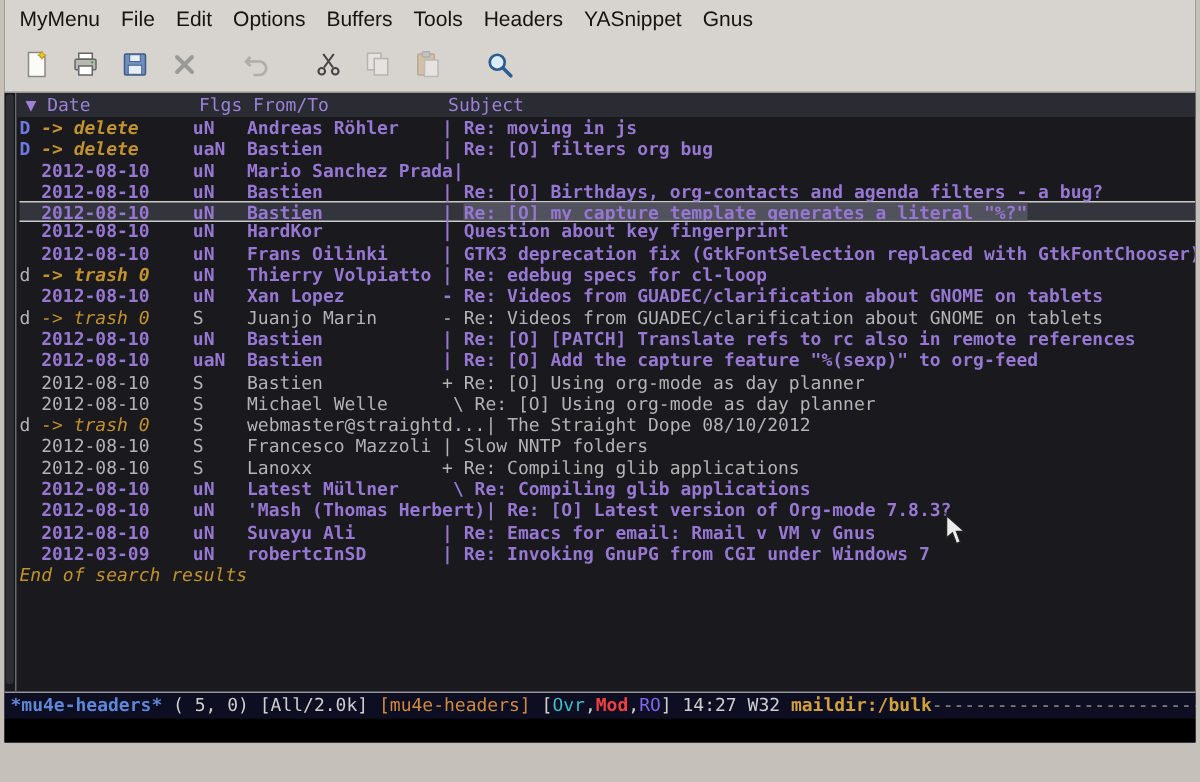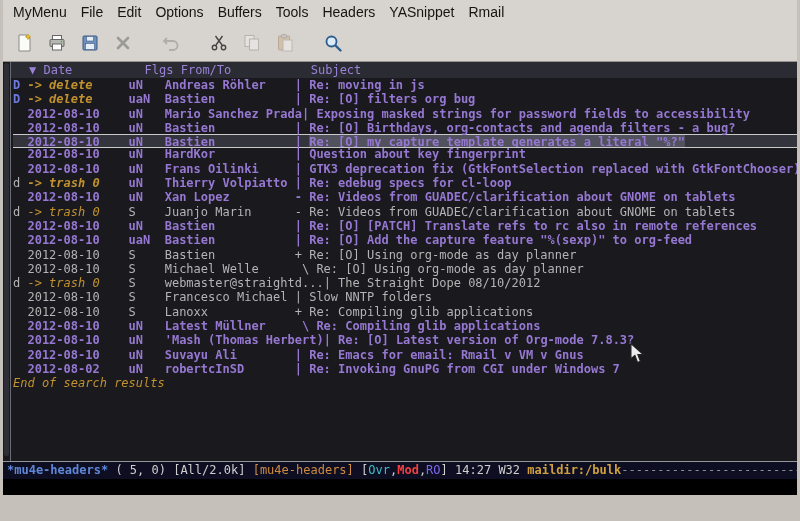--- a/index.html
+++ b/index.html
@@ -26,21 +26,21 @@
   .tool-btn.group { margin-left:16px; }
   .tool-btn.disabled { opacity:.35; }
   .tool-btn svg { width:20px; height:20px; }
 
   
   .buffer { flex:1; display:flex; font-family:"DejaVu Sans Mono", monospace; font-size:12px; overflow:hidden; }
   .scrollbar { width:8px; flex:0 0 auto; border-right:1px solid #6a6a72; background:var(--buffer-bg,#19191e); padding:1px; }
   .sb-thumb { width:100%; height:99%; background:#2e2e36; border-radius:2px; }
   .content { flex:1; overflow:hidden; padding-left:2px; }
 
-  .header-line { height:16px; line-height:16px; background:#2b2b33; color:#9a82d8; display:flex; white-space:pre; margin-left:-2px; padding-left:18px; }
+  .header-line { height:16px; line-height:16px; background:#2b2b33; color:#9a82d8; display:flex; white-space:pre; margin-left:-2px; padding-left:6px; }
   .h { flex:0 0 auto; }
   .h.c1 { width:16ch; } .h.c2 { width:5ch; } .h.c3 { width:18ch; }
 
   .row { display:flex; height:14.3px; line-height:14.3px; white-space:pre; }
   .c { flex:0 0 auto; white-space:pre; overflow:visible; }
   .c-prefix { width:2ch; }
   .c-date   { width:14ch; }
   .c-flags  { width:5ch; }
   .c-from   { min-width:18ch; }
   .c-sep    { padding-right:1ch; }
@@ -86,21 +86,21 @@
 
     <div class="menubar" id="menubar">
         <span class="menu-item">MyMenu</span>
         <span class="menu-item">File</span>
         <span class="menu-item">Edit</span>
         <span class="menu-item">Options</span>
         <span class="menu-item">Buffers</span>
         <span class="menu-item">Tools</span>
         <span class="menu-item">Headers</span>
         <span class="menu-item">YASnippet</span>
-        <span class="menu-item">Rmail</span>
+        <span class="menu-item">Gnus</span>
       </div>
 
     <div class="toolbar" id="toolbar">
         <div class="tool-btn">
           <svg viewBox="0 0 20 20">
             <path d="M5 2h8l3 3v13H5z" fill="#fbfbf8" stroke="#8a8a85"></path>
             <path d="M13 2v3h3" fill="none" stroke="#8a8a85"></path>
             <path d="M14 1l.9 1.9 1.9.9-1.9.9-.9 1.9-.9-1.9-1.9-.9 1.9-.9z" fill="#f3c51d" stroke="#b88d12" stroke-width=".5"></path>
           </svg>
         </div>
@@ -165,39 +165,39 @@
       <div class="content">
         <div class="header-line">
           <span class="h c1">▼ Date</span>
           <span class="h c2">Flgs</span>
           <span class="h c3">From/To</span>
           <span class="h c4">Subject</span>
         </div>
         <div id="rows">
             <div class="row unread"><span class="c c-prefix pD">D</span><span class="c c-date mk">-&gt; delete</span><span class="c c-flags">uN</span><span class="c c-from">Andreas Röhler</span><span class="c c-sep">|</span><span class="c c-subject">Re: moving in js</span></div>
             <div class="row unread"><span class="c c-prefix pD">D</span><span class="c c-date mk">-&gt; delete</span><span class="c c-flags">uaN</span><span class="c c-from">Bastien</span><span class="c c-sep">|</span><span class="c c-subject">Re: [O] filters org bug</span></div>
-            <div class="row unread"><span class="c c-prefix"></span><span class="c c-date">2012-08-10</span><span class="c c-flags">uN</span><span class="c c-from">Mario Sanchez Prada</span><span class="c c-sep">|</span><span class="c c-subject">Exposing masked strings for password fields to accessibility</span></div>
+            <div class="row unread"><span class="c c-prefix"></span><span class="c c-date">2012-08-10</span><span class="c c-flags">uN</span><span class="c c-from">Mario Sanchez Prada</span><span class="c c-sep">|</span></div>
             <div class="row unread"><span class="c c-prefix"></span><span class="c c-date">2012-08-10</span><span class="c c-flags">uN</span><span class="c c-from">Bastien</span><span class="c c-sep">|</span><span class="c c-subject">Re: [O] Birthdays, org-contacts and agenda filters - a bug?</span></div>
             <div class="row unread current"><span class="c c-prefix"></span><span class="c c-date">2012-08-10</span><span class="c c-flags">uN</span><span class="c c-from">Bastien</span><span class="c c-sep">|</span><span class="c c-subject">Re: [O] my capture template generates a literal "%?"</span></div>
             <div class="row unread"><span class="c c-prefix"></span><span class="c c-date">2012-08-10</span><span class="c c-flags">uN</span><span class="c c-from">HardKor</span><span class="c c-sep">|</span><span class="c c-subject">Question about key fingerprint</span></div>
             <div class="row unread"><span class="c c-prefix"></span><span class="c c-date">2012-08-10</span><span class="c c-flags">uN</span><span class="c c-from">Frans Oilinki</span><span class="c c-sep">|</span><span class="c c-subject">GTK3 deprecation fix (GtkFontSelection replaced with GtkFontChooser)</span></div>
             <div class="row unread"><span class="c c-prefix pd">d</span><span class="c c-date mk">-&gt; trash 0</span><span class="c c-flags">uN</span><span class="c c-from">Thierry Volpiatto</span><span class="c c-sep">|</span><span class="c c-subject">Re: edebug specs for cl-loop</span></div>
             <div class="row unread"><span class="c c-prefix"></span><span class="c c-date">2012-08-10</span><span class="c c-flags">uN</span><span class="c c-from">Xan Lopez</span><span class="c c-sep">-</span><span class="c c-subject">Re: Videos from GUADEC/clarification about GNOME on tablets</span></div>
             <div class="row read"><span class="c c-prefix pd">d</span><span class="c c-date mk">-&gt; trash 0</span><span class="c c-flags">S</span><span class="c c-from">Juanjo Marin</span><span class="c c-sep">-</span><span class="c c-subject">Re: Videos from GUADEC/clarification about GNOME on tablets</span></div>
             <div class="row unread"><span class="c c-prefix"></span><span class="c c-date">2012-08-10</span><span class="c c-flags">uN</span><span class="c c-from">Bastien</span><span class="c c-sep">|</span><span class="c c-subject">Re: [O] [PATCH] Translate refs to rc also in remote references</span></div>
             <div class="row unread"><span class="c c-prefix"></span><span class="c c-date">2012-08-10</span><span class="c c-flags">uaN</span><span class="c c-from">Bastien</span><span class="c c-sep">|</span><span class="c c-subject">Re: [O] Add the capture feature "%(sexp)" to org-feed</span></div>
             <div class="row read"><span class="c c-prefix"></span><span class="c c-date">2012-08-10</span><span class="c c-flags">S</span><span class="c c-from">Bastien</span><span class="c c-sep">+</span><span class="c c-subject">Re: [O] Using org-mode as day planner</span></div>
             <div class="row read"><span class="c c-prefix"></span><span class="c c-date">2012-08-10</span><span class="c c-flags">S</span><span class="c c-from">Michael Welle</span><span class="c c-sep"> \</span><span class="c c-subject">Re: [O] Using org-mode as day planner</span></div>
             <div class="row read"><span class="c c-prefix pd">d</span><span class="c c-date mk">-&gt; trash 0</span><span class="c c-flags">S</span><span class="c c-from">webmaster@straightd...</span><span class="c c-sep">|</span><span class="c c-subject">The Straight Dope 08/10/2012</span></div>
-            <div class="row read"><span class="c c-prefix"></span><span class="c c-date">2012-08-10</span><span class="c c-flags">S</span><span class="c c-from">Francesco Michael</span><span class="c c-sep">|</span><span class="c c-subject">Slow NNTP folders</span></div>
+            <div class="row read"><span class="c c-prefix"></span><span class="c c-date">2012-08-10</span><span class="c c-flags">S</span><span class="c c-from">Francesco Mazzoli</span><span class="c c-sep">|</span><span class="c c-subject">Slow NNTP folders</span></div>
             <div class="row read"><span class="c c-prefix"></span><span class="c c-date">2012-08-10</span><span class="c c-flags">S</span><span class="c c-from">Lanoxx</span><span class="c c-sep">+</span><span class="c c-subject">Re: Compiling glib applications</span></div>
             <div class="row unread"><span class="c c-prefix"></span><span class="c c-date">2012-08-10</span><span class="c c-flags">uN</span><span class="c c-from">Latest Müllner</span><span class="c c-sep"> \</span><span class="c c-subject">Re: Compiling glib applications</span></div>
             <div class="row unread"><span class="c c-prefix"></span><span class="c c-date">2012-08-10</span><span class="c c-flags">uN</span><span class="c c-from">'Mash (Thomas Herbert)</span><span class="c c-sep">|</span><span class="c c-subject">Re: [O] Latest version of Org-mode 7.8.3?</span></div>
             <div class="row unread"><span class="c c-prefix"></span><span class="c c-date">2012-08-10</span><span class="c c-flags">uN</span><span class="c c-from">Suvayu Ali</span><span class="c c-sep">|</span><span class="c c-subject">Re: Emacs for email: Rmail v VM v Gnus</span></div>
-            <div class="row unread"><span class="c c-prefix"></span><span class="c c-date">2012-08-02</span><span class="c c-flags">uN</span><span class="c c-from">robertcInSD</span><span class="c c-sep">|</span><span class="c c-subject">Re: Invoking GnuPG from CGI under Windows 7</span></div>
+            <div class="row unread"><span class="c c-prefix"></span><span class="c c-date">2012-03-09</span><span class="c c-flags">uN</span><span class="c c-from">robertcInSD</span><span class="c c-sep">|</span><span class="c c-subject">Re: Invoking GnuPG from CGI under Windows 7</span></div>
           </div>
         <div class="end-line">End of search results</div>
       </div>
     </div>
 
     <div class="modeline" id="modeline"><span class="mls ml-buffer">*mu4e-headers* </span><span class="mls ml-plain">( 5, 0) </span><span class="mls ml-plain">[All/2.0k] </span><span class="mls ml-mode">[mu4e-headers] </span><span class="mls ml-plain">[</span><span class="mls ml-ovr">Ovr</span><span class="mls ml-plain">,</span><span class="mls ml-mod">Mod</span><span class="mls ml-plain">,</span><span class="mls ml-ro">RO</span><span class="mls ml-plain">] </span><span class="mls ml-plain">14:27 </span><span class="mls ml-plain">W32 </span><span class="mls ml-folder">maildir:/bulk</span><span class="mls ml-dashes">----------------------------------------------</span></div>
     <div class="echo"></div>
 
   </div>
 

